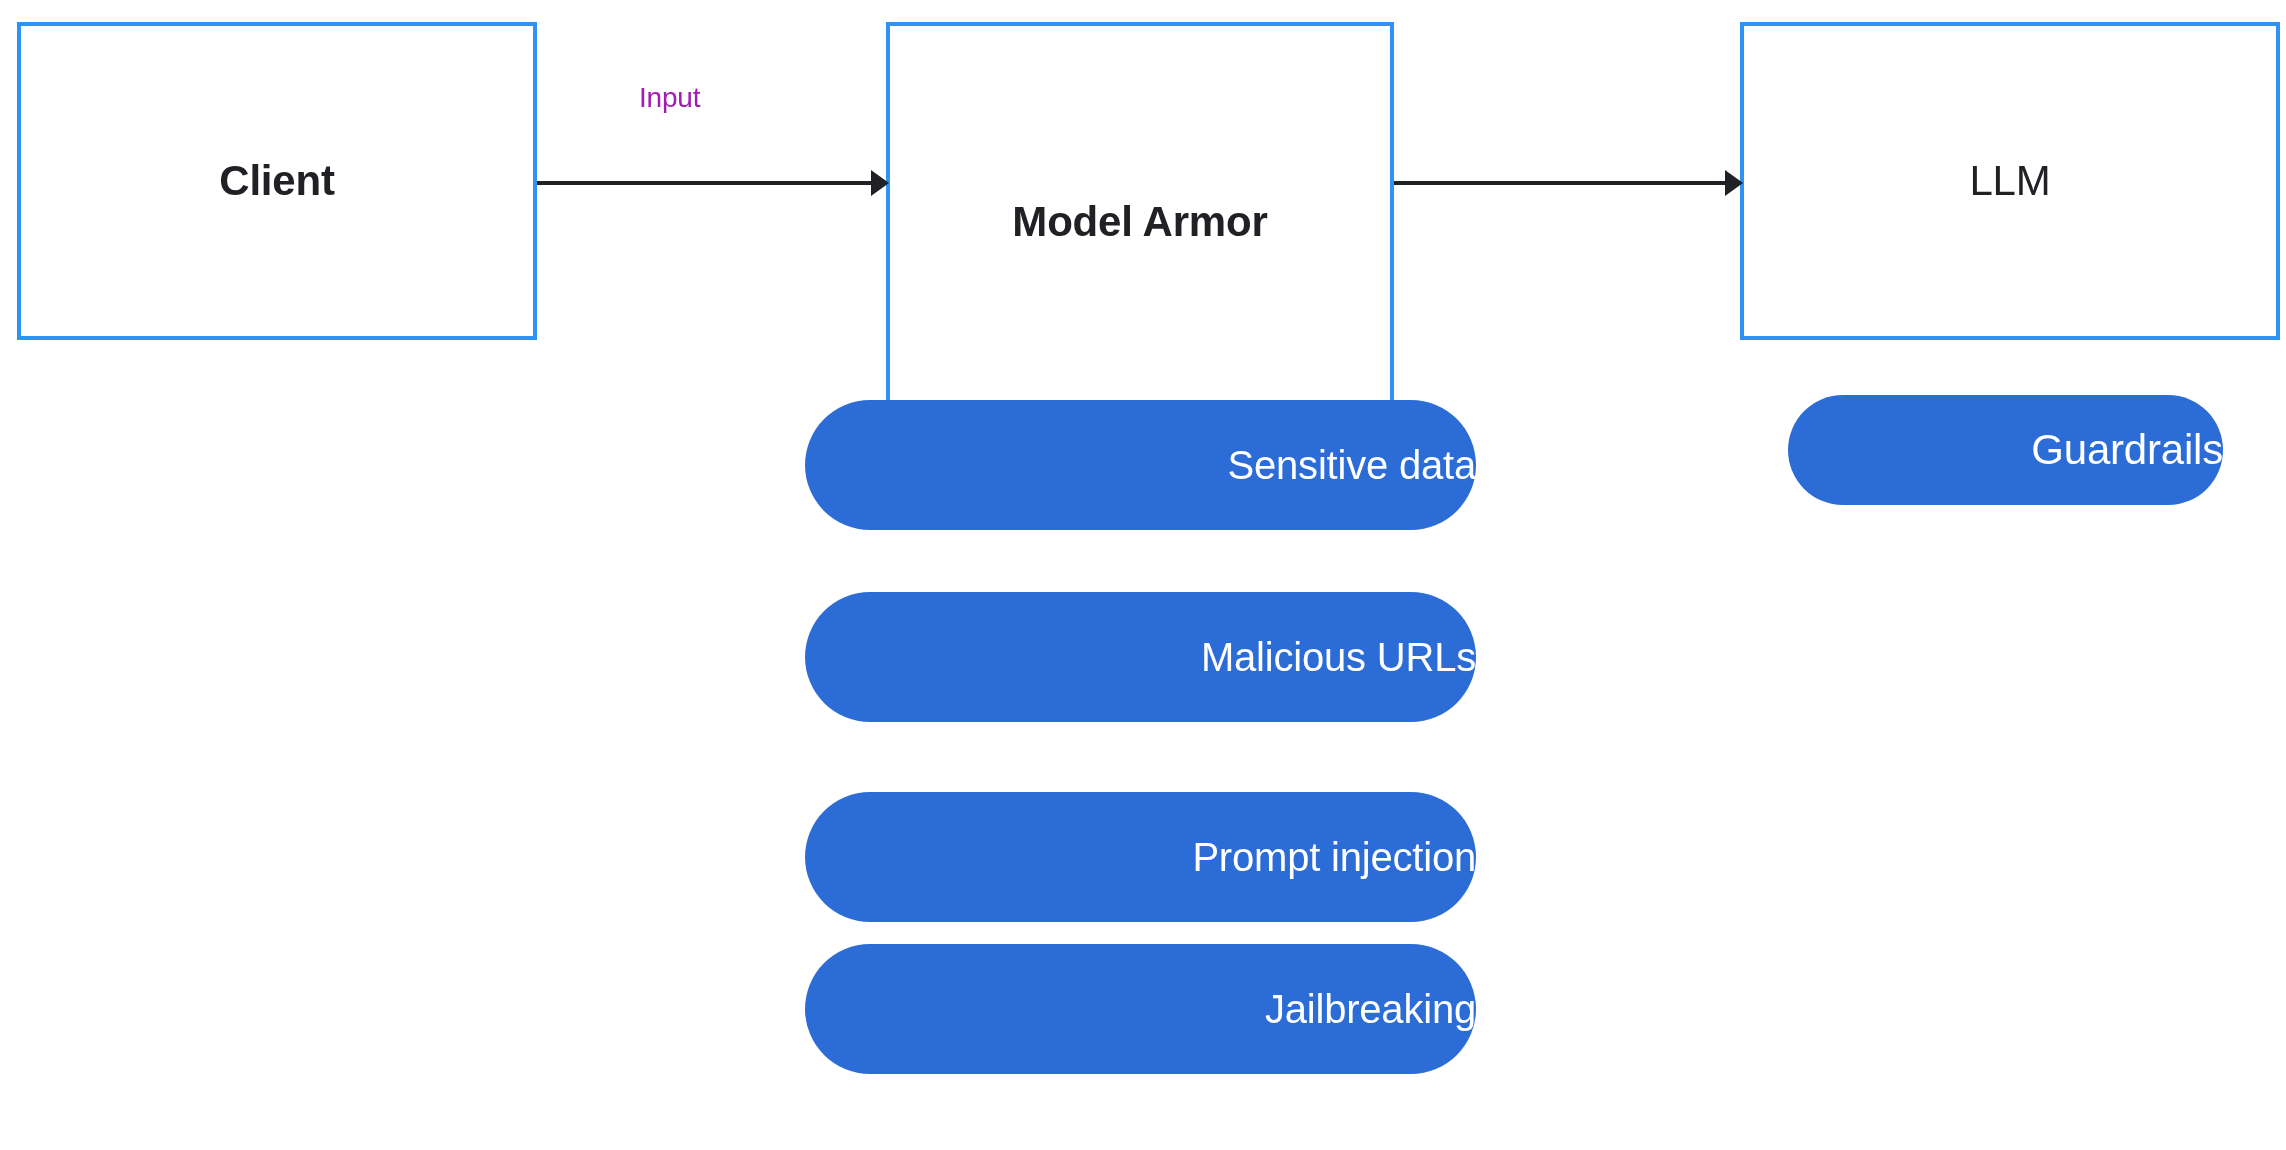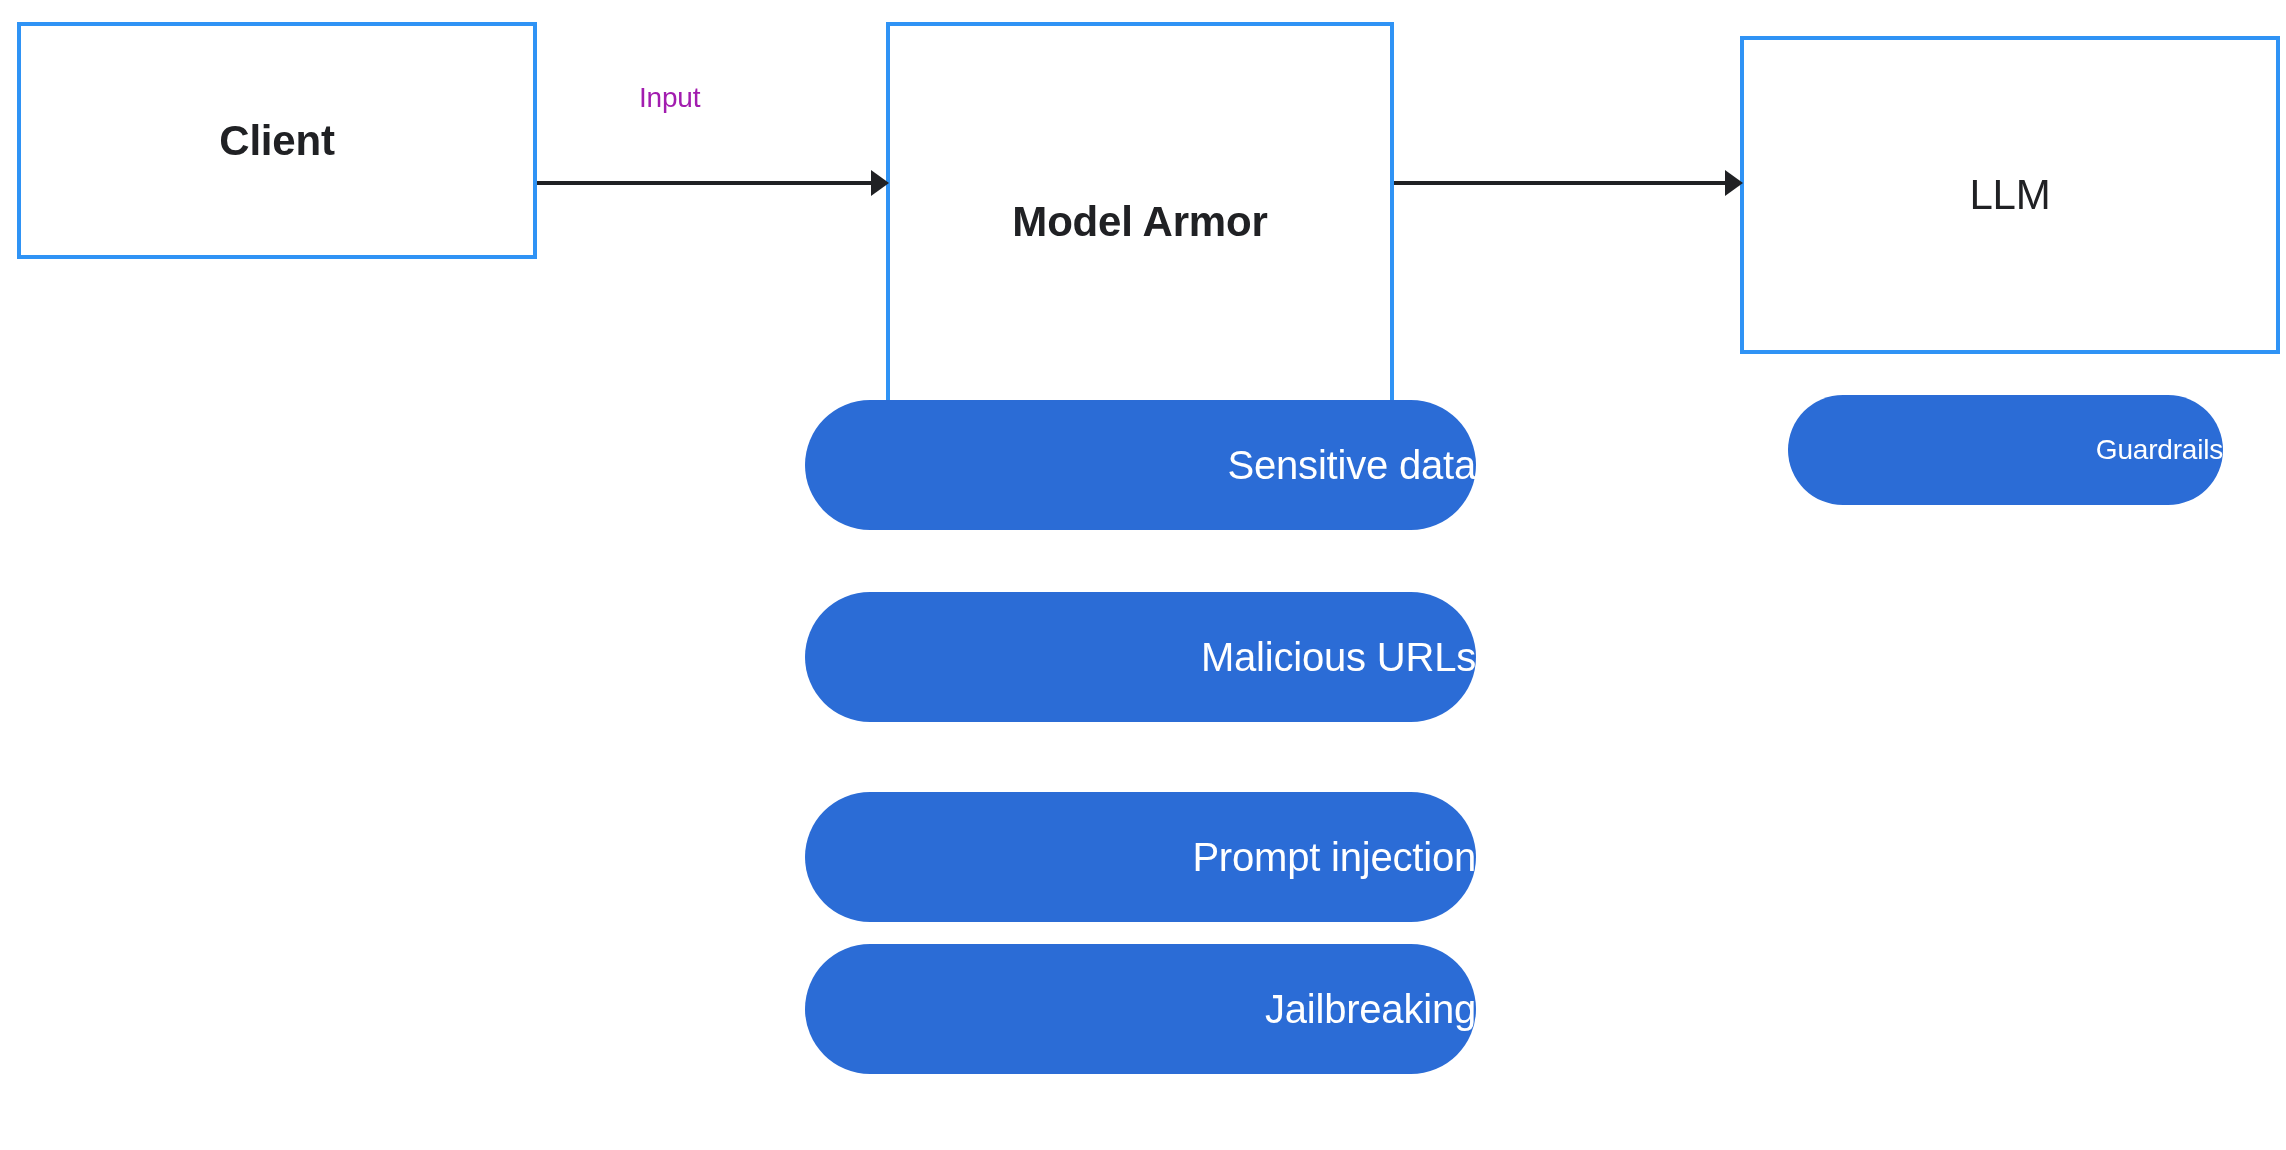--- a/index.html
+++ b/index.html
@@ -34,23 +34,23 @@
     color: #202124;
     font-size: 42px;
     line-height: 1;
     letter-spacing: -0.2px;
     text-align: center;
     white-space: nowrap;
   }
   .node-label.bold { font-weight: 700; }
   .node-label.regular { font-weight: 400; }
 
-  #node-client      { left: 17px;   top: 22px; width: 520px; height: 237px; }
+  #node-client      { left: 17px;   top: 22px; width: 520px; height: 318px; }
   #node-model-armor { left: 886px;  top: 22px; width: 508px; height: 400px; }
-  #node-llm         { left: 1740px; top: 36px; width: 540px; height: 318px; }
+  #node-llm         { left: 1740px; top: 22px; width: 540px; height: 318px; }
 
   
   .connector {
     position: absolute;
     height: 40px;
     pointer-events: none;
   }
   #connector-input     { left: 537px;  top: 163px; width: 352px; }
   #connector-to-llm    { left: 1394px; top: 163px; width: 349px; }
   .connector svg { display: block; width: 100%; height: 100%; }
@@ -96,21 +96,21 @@
   #pill-malicious-urls   { top: 592px; }
   #pill-prompt-injection { top: 782px; margin-top: 10px; }
   #pill-jailbreaking     { top: 944px; }
 
   #pill-guardrails {
     left: 1788px;
     top: 395px;
     width: 435px;
     height: 110px;
   }
-  #pill-guardrails .pill-label { font-size: 28px; }
+  #pill-guardrails .pill-label { font-size: 42px; }
 </style>
 </head>
 <body>
 
 <div id="canvas">
 
   <div id="node-client" class="node-box">
     <span class="node-label bold">Client</span>
   </div>
 

